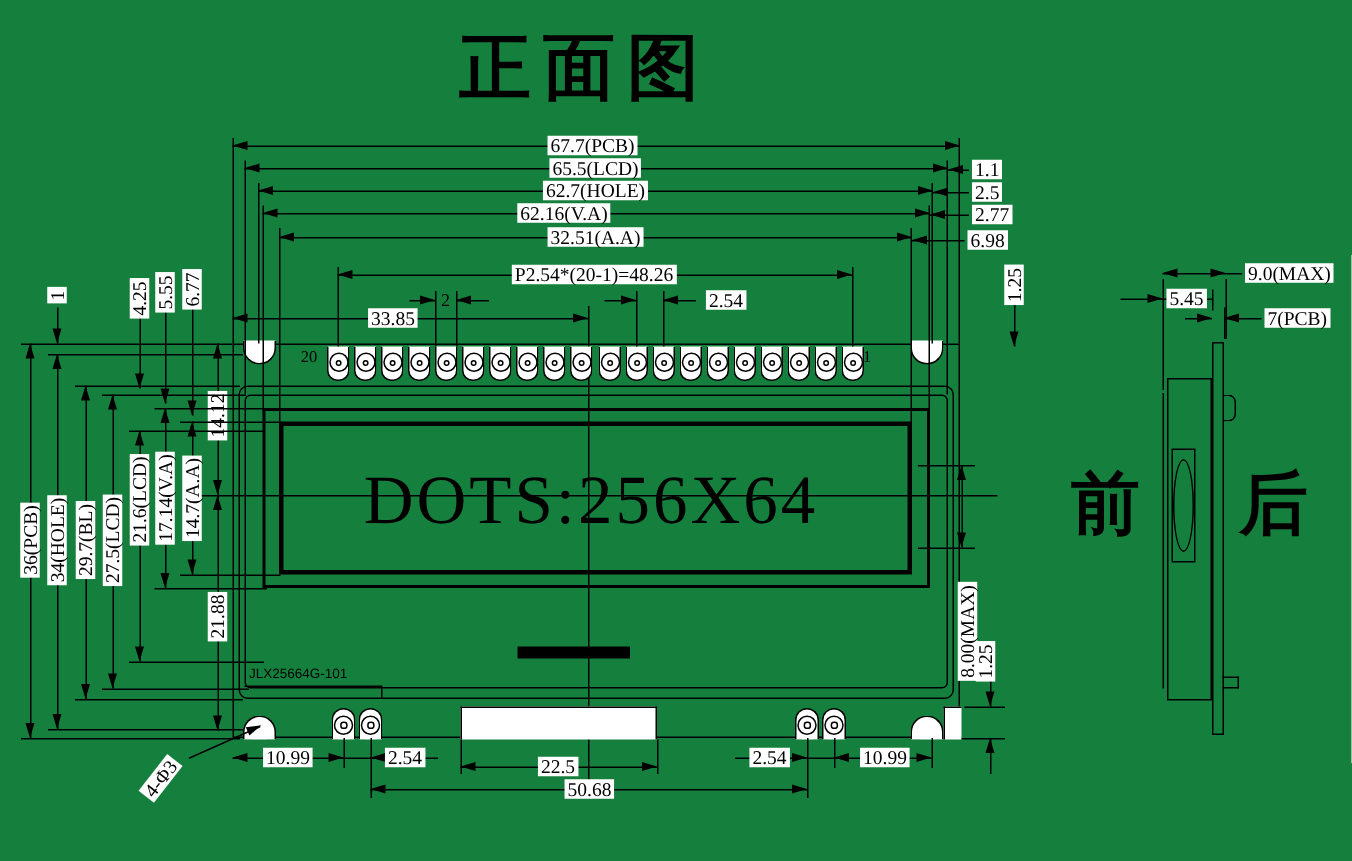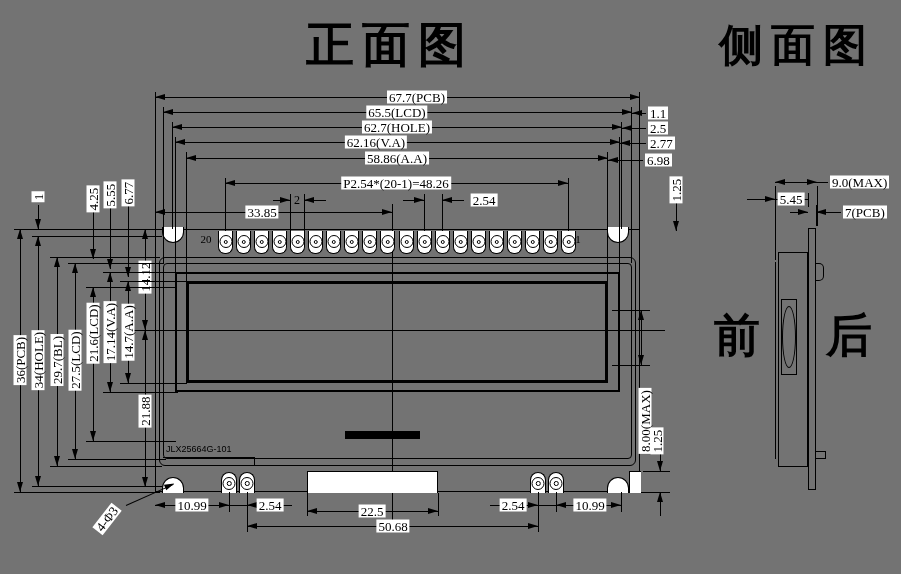--- a/index.html
+++ b/index.html
@@ -1,17 +1,17 @@
 <!DOCTYPE html>
 <html><head>
 <meta charset="utf-8">
 <style>
 *{margin:0;padding:0;box-sizing:border-box}
 html,body{background:#fff}
-#c{position:relative;width:901px;height:574px;background:#737373;font-family:"Liberation Serif",serif;color:#000;overflow:hidden}
+#c{position:relative;width:901px;height:574px;background:#15803d;font-family:"Liberation Serif",serif;color:#000;overflow:hidden}
 .hl,.vl{position:absolute;background:#000}
 .hl{height:1px}.vl{width:1px}
 .b{position:absolute;border:1.5px solid #000}
 .al,.ar,.au,.ad{position:absolute;width:0;height:0}
 .al{border-top:3.5px solid transparent;border-bottom:3.5px solid transparent;border-right:10px solid #000}
 .ar{border-top:3.5px solid transparent;border-bottom:3.5px solid transparent;border-left:10px solid #000}
 .au{border-left:3.5px solid transparent;border-right:3.5px solid transparent;border-bottom:10px solid #000}
 .ad{border-left:3.5px solid transparent;border-right:3.5px solid transparent;border-top:10px solid #000}
 .dt{position:absolute;transform:translate(-50%,-50%);font-size:13px;line-height:1;background:#fff;padding:0 2px;white-space:nowrap}
 .dtl{position:absolute;transform:translate(0,-50%);font-size:13px;line-height:1;background:#fff;padding:0 2px;white-space:nowrap}
@@ -31,31 +31,31 @@
 .jlx{position:absolute;font-size:9px;font-family:"Liberation Sans",sans-serif;line-height:1.1}
 .dots{position:absolute;transform:translate(-50%,-50%);font-size:46px;letter-spacing:2px;white-space:nowrap;font-family:"Liberation Serif",serif}
 .ldr{position:absolute;height:1px;background:#000;transform-origin:left center}
 </style>
 </head>
 <body>
 
 <div id="c">
 
   <div class="title" style="left:390px;top:45px">正面图</div>
-  <div class="title" style="left:797px;top:45px;font-size:44px">侧面图</div>
 
   <div class="b" style="left:155px;top:229px;width:485px;height:263px"></div>
   <div class="b" style="left:159px;top:257px;width:477px;height:209px;border-width:1.3px;border-radius:6px"></div>
   <div class="b" style="left:163px;top:263px;width:469px;height:196px;border-width:1.3px;border-radius:4px"></div>
   <div class="b" style="left:175px;top:272px;width:445px;height:120px;border-width:2px"></div>
   <div class="b" style="left:186px;top:281px;width:422px;height:102px;border-width:3px"></div>
 
   <div class="hl" style="left:128px;top:330px;width:537px"></div>
   <div class="vl" style="left:392px;top:204px;height:328px"></div>
 
+  <div class="dots" style="left:394px;top:333px">DOTS:256X64</div>
 
   <div class="notch nt" style="left:162px"></div>
   <div class="notch nt" style="left:607px"></div>
   <div class="notch nb" style="left:162px"></div>
   <div class="notch nb" style="left:607px"></div>
 
   <div style="position:absolute;left:307px;top:471px;width:131px;height:22px;background:#fff;border:1.3px solid #000;border-bottom:none"></div>
   <div style="position:absolute;left:629px;top:471px;width:12px;height:22px;background:#fff;border:1.3px solid #000;border-bottom:none;border-right:none"></div>
 
   <div class="pin" style="left:218px">
@@ -159,41 +159,41 @@
     </div>
 
   <div style="position:absolute;left:345px;top:431px;width:75px;height:8px;background:#000"></div>
   <span class="jlx" style="left:166px;top:445px">JLX25664G-101</span>
   <div class="hl" style="left:163px;top:457px;width:91px"></div>
   <div class="vl" style="left:254px;top:457px;height:9px"></div>
 
   <div class="hl" style="left:155px;top:97px;width:485px"></div>
   <i class="al" style="left:155px;top:93.5px"></i>
     <i class="ar" style="left:630px;top:93.5px"></i>
-  <span class="dt" style="left:417px;top:97px">67.7(PCB)</span>
+  <span class="dt" style="left:395px;top:97px">67.7(PCB)</span>
 
   <div class="hl" style="left:163px;top:112px;width:469px"></div>
   <i class="al" style="left:163px;top:108.5px"></i>
     <i class="ar" style="left:622px;top:108.5px"></i>
   <span class="dt" style="left:397px;top:112px">65.5(LCD)</span>
 
   <div class="hl" style="left:172px;top:127px;width:450px"></div>
   <i class="al" style="left:172px;top:123.5px"></i>
     <i class="ar" style="left:612px;top:123.5px"></i>
   <span class="dt" style="left:397px;top:127px">62.7(HOLE)</span>
 
   <div class="hl" style="left:175px;top:142px;width:445px"></div>
   <i class="al" style="left:175px;top:138.5px"></i>
     <i class="ar" style="left:610px;top:138.5px"></i>
   <span class="dt" style="left:376px;top:142px">62.16(V.A)</span>
 
   <div class="hl" style="left:186px;top:158px;width:422px"></div>
   <i class="al" style="left:186px;top:154.5px"></i>
     <i class="ar" style="left:598px;top:154.5px"></i>
-  <span class="dt" style="left:397px;top:158px">58.86(A.A)</span>
+  <span class="dt" style="left:397px;top:158px">32.51(A.A)</span>
 
   <div class="hl" style="left:225px;top:183px;width:343px"></div>
   <i class="al" style="left:225px;top:179.5px"></i>
     <i class="ar" style="left:558px;top:179.5px"></i>
   <span class="dt" style="left:396px;top:183px">P2.54*(20-1)=48.26</span>
 
   <div class="hl" style="left:273px;top:200px;width:17px"></div>
   <i class="ar" style="left:280px;top:196.5px"></i>
   <div class="hl" style="left:304px;top:200px;width:22px"></div>
   <i class="al" style="left:304px;top:196.5px"></i>

